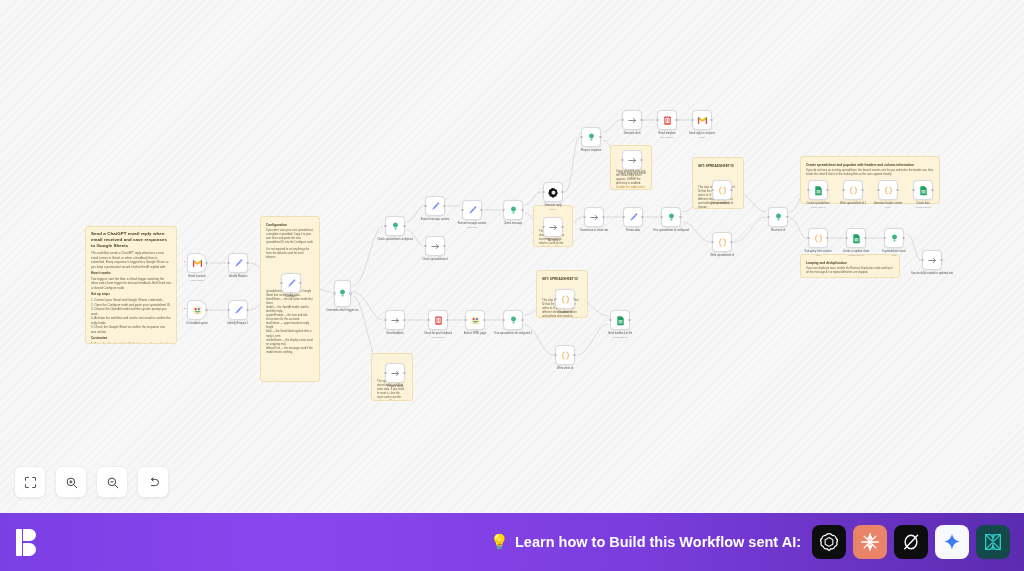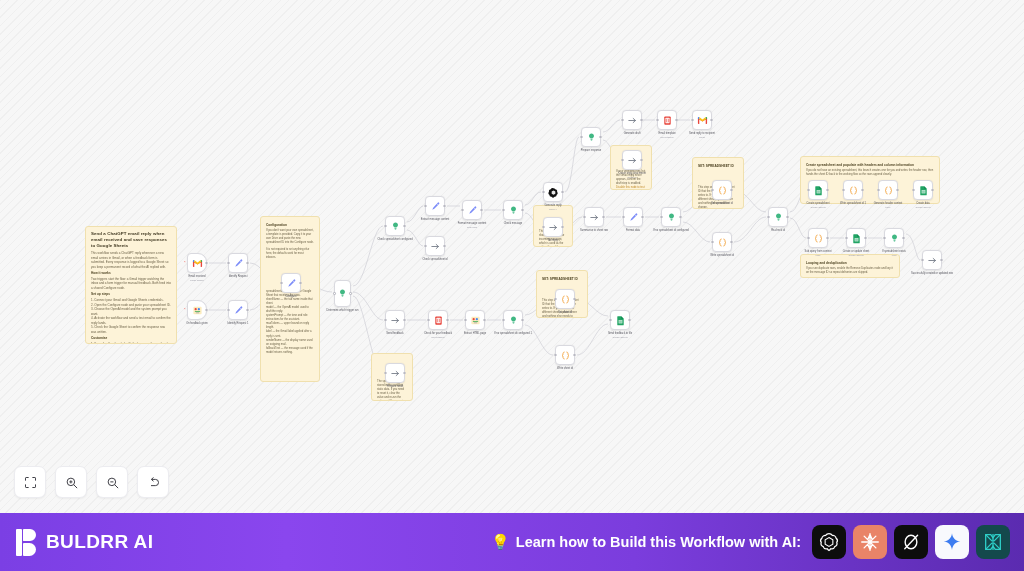--- a/index.html
+++ b/index.html
@@ -665,27 +665,26 @@
     </div>
   </div>
 
   <div id="footer">
     <div id="brand">
       <div class="mark">
         <div class="bar"></div>
           <div class="b1"></div>
           <div class="b2"></div>
       </div>
-      <div class="btext">BULDRR AI</div>
     </div>
 
     <div id="ftr-center">
       <div id="ftr-label">
         <span class="bulb">💡</span>
-        <span>Learn how to Build this Workflow with AI:</span>
+        <span>Learn how to Build this Workflow sent AI:</span>
       </div>
       <div id="ai-icons">
           <div class="aibox" title="OpenAI" style="background: rgb(13, 13, 13);">
             <svg viewBox="0 0 24 24">
               <path d="M12 2.8c1.6 0 3 .85 3.75 2.1 1.9-.25 3.75 1.1 4 3 1.4 1.1 1.75 3.1.75 4.6.6 1.8-.4 3.8-2.2 4.5-.6 1.85-2.6 2.9-4.45 2.35A4.35 4.35 0 0 1 12 21.2a4.35 4.35 0 0 1-1.85-1.85c-1.85.55-3.85-.5-4.45-2.35-1.8-.7-2.8-2.7-2.2-4.5-1-1.5-.65-3.5.75-4.6.25-1.9 2.1-3.25 4-3A4.35 4.35 0 0 1 12 2.8Z" fill="none" stroke="#fff" stroke-width="1.35"></path>
               <path d="M12 7.2 16.2 9.6v4.8L12 16.8 7.8 14.4V9.6Z" fill="none" stroke="#fff" stroke-width="1.2"></path>
             </svg>
           </div>
           <div class="aibox" title="Claude" style="background: rgb(233, 132, 104);">
             <svg viewBox="0 0 24 24">

